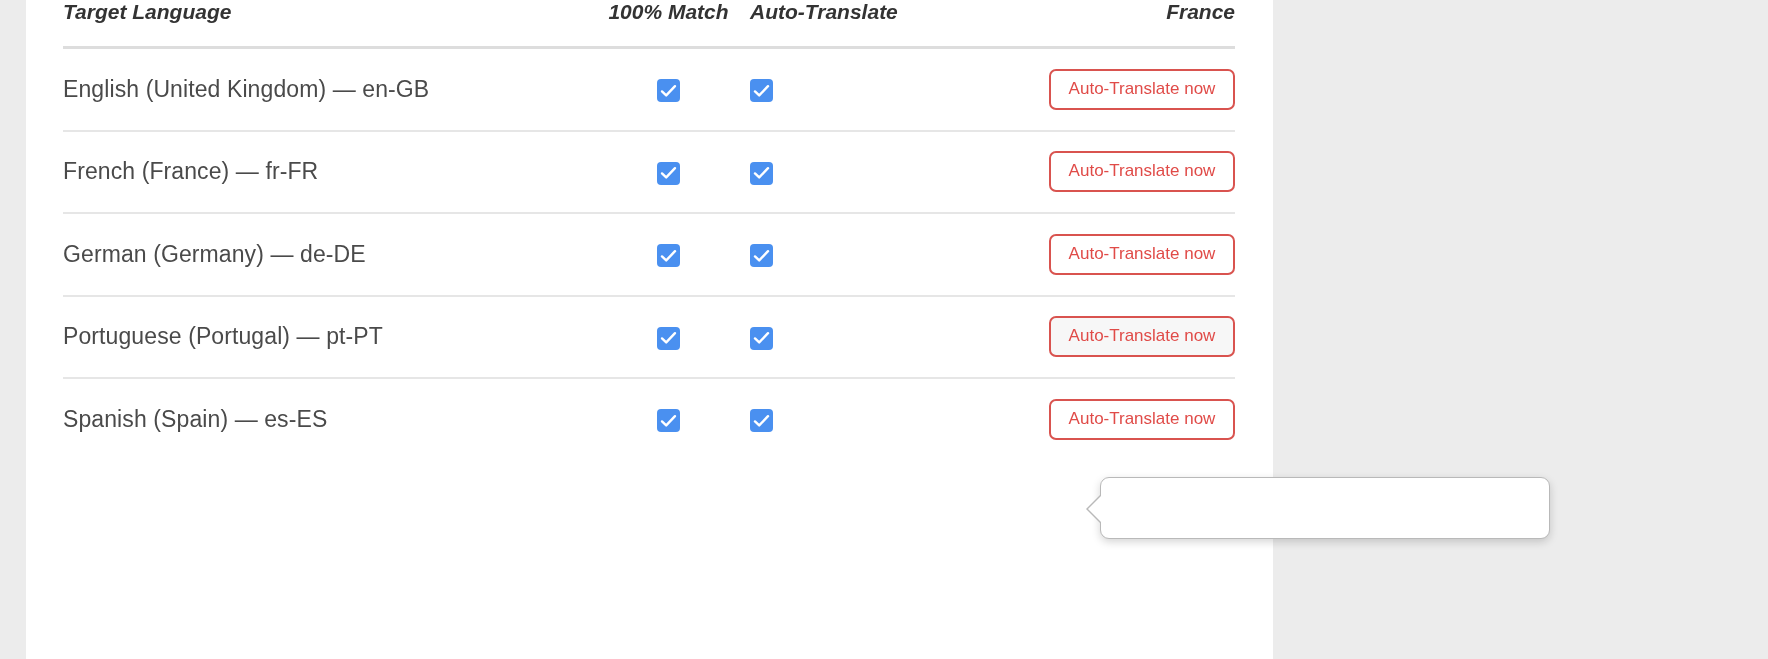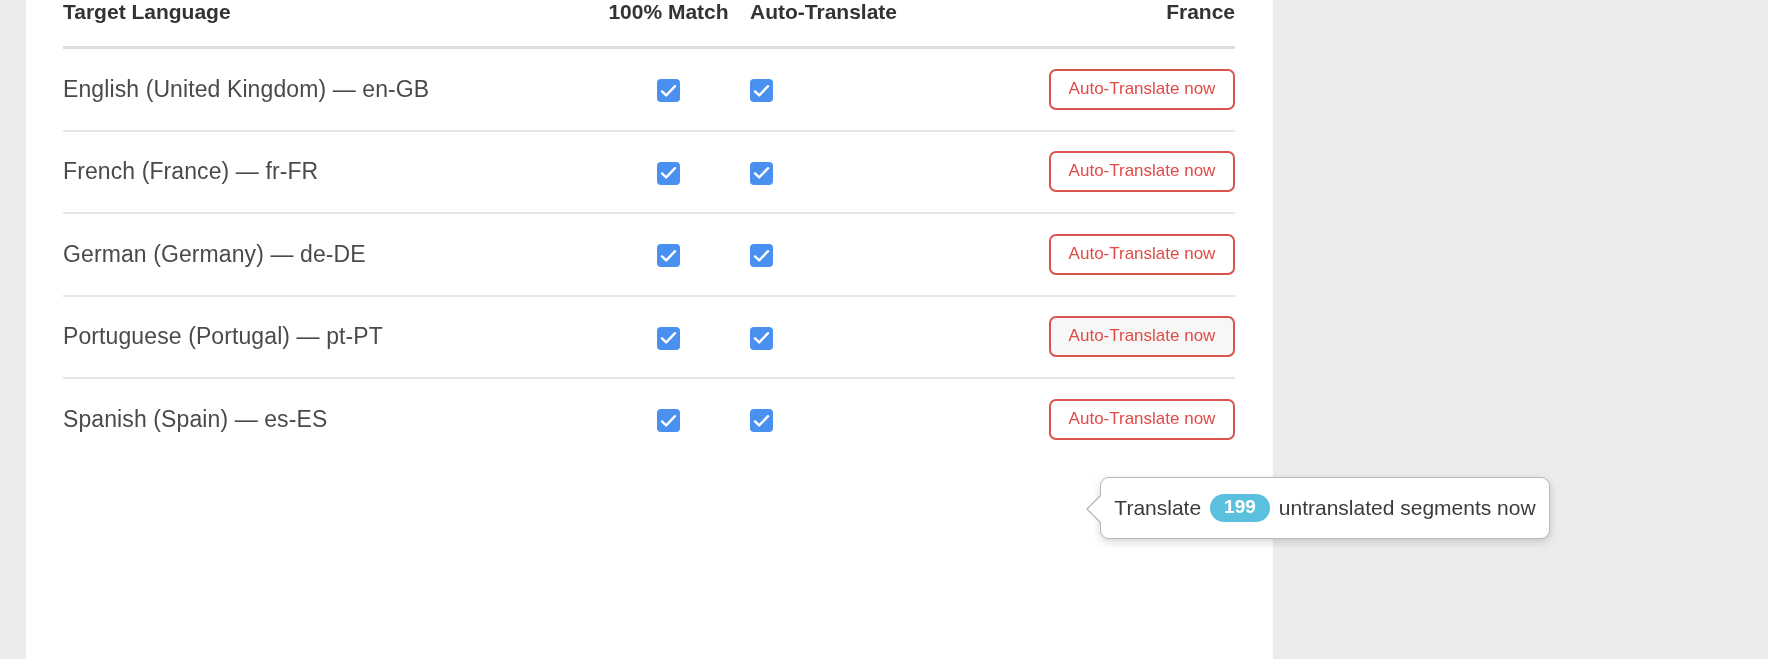--- a/index.html
+++ b/index.html
@@ -38,20 +38,21 @@
   }
 
   #lang-table th {
     font-size: 21px;
     font-weight: bold;
     color: #333333;
     padding: 0 0 22px 0;
     vertical-align: bottom;
     border-bottom: 3px solid #dddddd;
     white-space: nowrap;
+    font-style: italic;
   }
 
   #lang-table td {
     padding: 0;
     height: 80.5px;
     border-bottom: 2px solid #e6e6e6;
     vertical-align: middle;
     font-size: 23px;
     color: #4a4a4a;
   }
@@ -231,18 +232,13 @@
           <td class="col-actions"><button class="act-btn">Auto-Translate now</button></td>
         </tr>
       </tbody>
   </table>
 
 </div>
 
 <div id="tooltip">
   <span class="arrow-outer"></span>
   <span class="arrow-inner"></span>
-  <span class="tt-text">
-    <span>Translate</span>
-    <span class="tt-badge">199</span>
-    <span>untranslated segments now</span>
-  </span>
 </div>
 
 </body></html>

